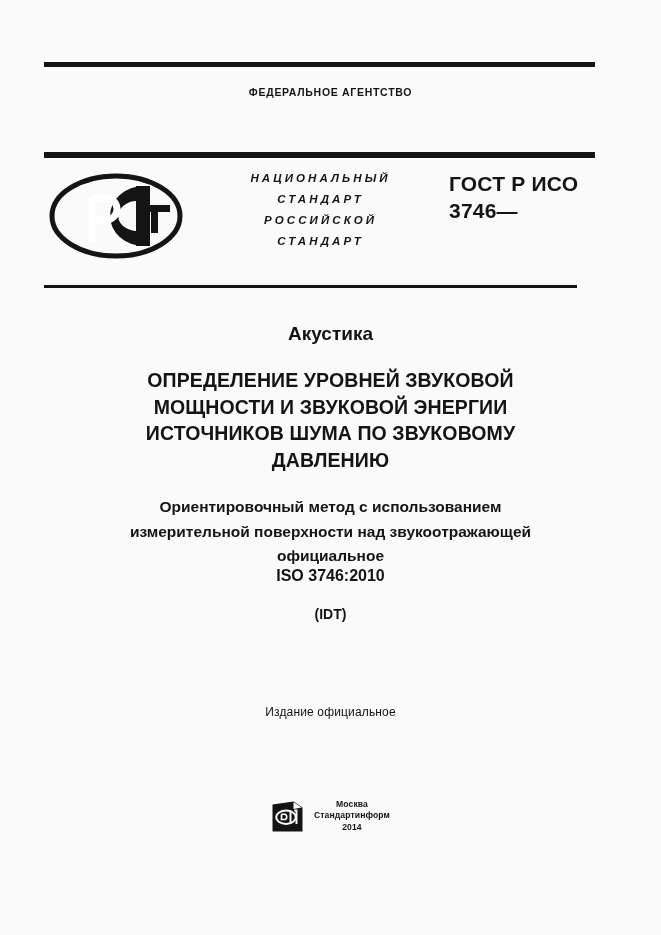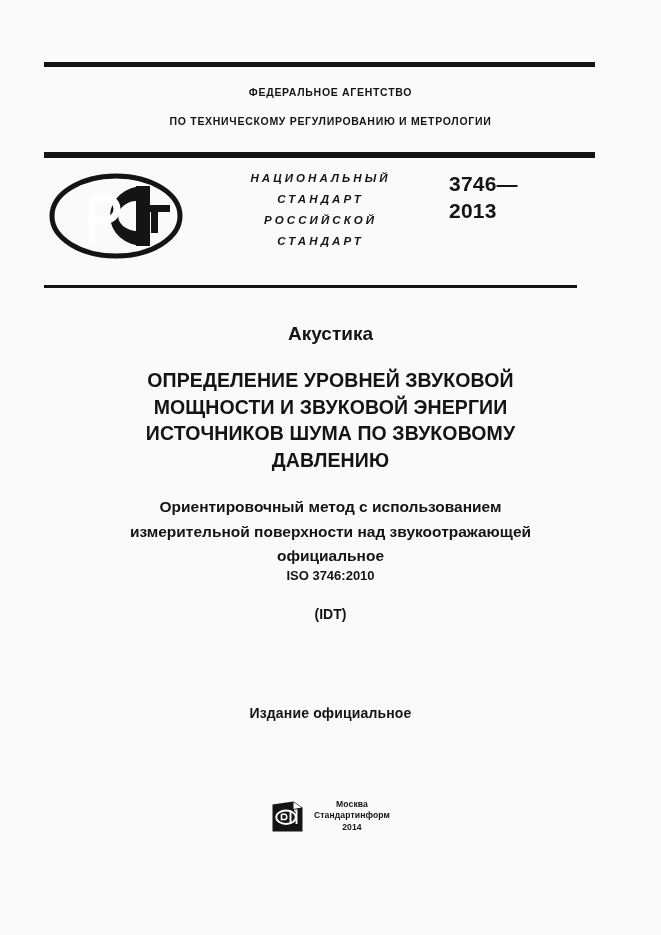--- a/index.html
+++ b/index.html
@@ -137,21 +137,21 @@
 
   
   .iso-block {
     position: absolute;
     left: 40px;
     top: 567px;
     width: 581px;
     text-align: center;
   }
   .iso-ref {
-    font-size: 13px;
+    font-size: 16px;
     font-weight: bold;
     line-height: 17px;
     margin-bottom: 4px;
   }
   .iso-en {
     font-size: 12.3px;
     font-weight: bold;
     line-height: 17.5px;
   }
   .iso-idt {
@@ -160,22 +160,22 @@
     font-weight: bold;
   }
 
   
   .official {
     position: absolute;
     left: 0;
     top: 705px;
     width: 661px;
     text-align: center;
-    font-size: 14px;
-    font-weight: bold;
+    font-size: 12px;
+    font-weight: normal;
     letter-spacing: 0.15px;
   }
 
   
   .imprint {
     position: absolute;
     left: 0;
     top: 798px;
     width: 661px;
     display: flex;
@@ -202,21 +202,20 @@
 </style>
 </head>
 <body>
 
 <div class="page">
 
   <div class="rule-top"></div>
 
   <div class="agency">
     <div class="agency-line1">ФЕДЕРАЛЬНОЕ АГЕНТСТВО</div>
-    <div class="agency-line2">ПО ТЕХНИЧЕСКОМУ РЕГУЛИРОВАНИЮ И МЕТРОЛОГИИ</div>
   </div>
 
   <div class="rule-mid"></div>
 
   <div class="band">
 
     <svg class="gost-mark" viewBox="0 0 136 88">
       <ellipse cx="68" cy="44" rx="64" ry="40" fill="none" stroke="#141414" stroke-width="5"></ellipse>
       <path d="M 96 14
                A 34 30 0 1 0 96 74
@@ -231,22 +230,22 @@
     </svg>
 
     <div class="nat-std">
       <div>НАЦИОНАЛЬНЫЙ</div>
       <div>СТАНДАРТ</div>
       <div>РОССИЙСКОЙ</div>
       <div>СТАНДАРТ</div>
     </div>
 
     <div class="std-num">
+      <div>ГОСТ Р ИСО</div>
       <div>3746—</div>
-      <div>2013</div>
     </div>
   </div>
 
   <div class="rule-bottom"></div>
 
   <div class="title-block">
     <div class="t-kicker">Акустика</div>
     <div class="t-main">
       <div>ОПРЕДЕЛЕНИЕ УРОВНЕЙ ЗВУКОВОЙ</div>
       <div>МОЩНОСТИ И ЗВУКОВОЙ ЭНЕРГИИ</div>

